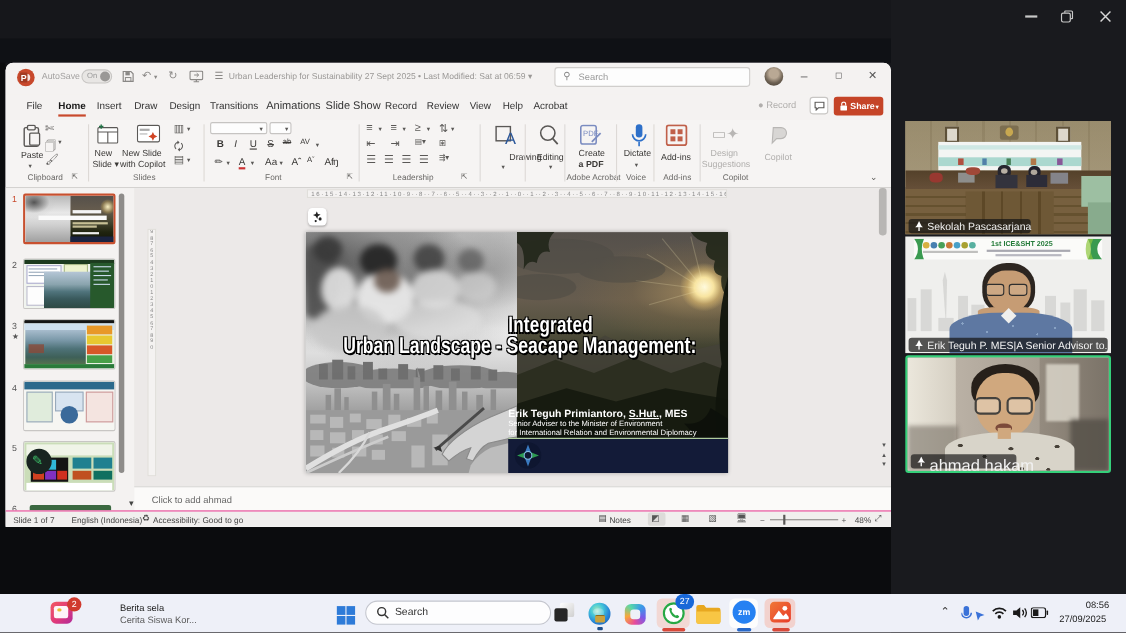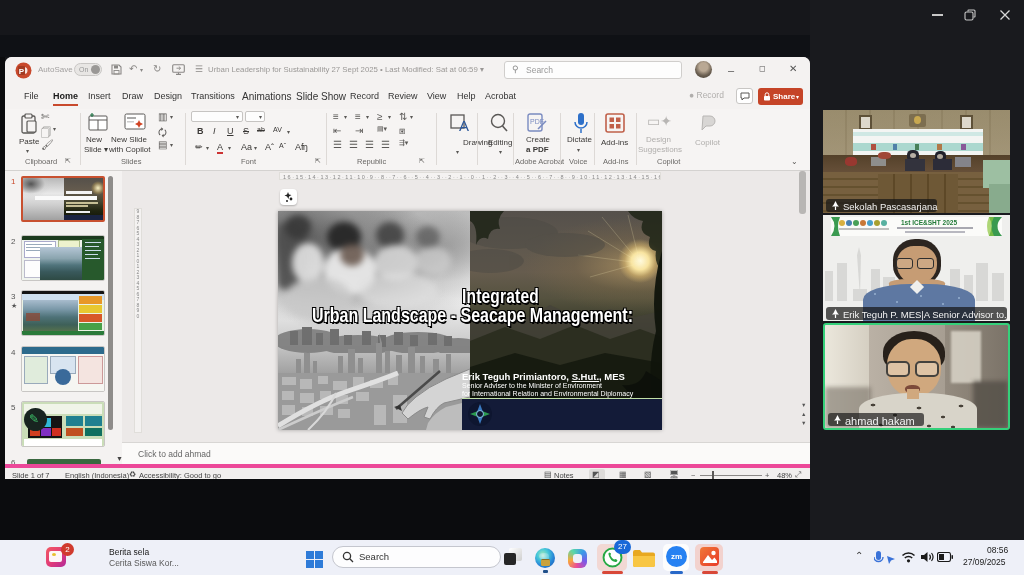--- a/index.html
+++ b/index.html
@@ -12,21 +12,21 @@
 
 #ppt { position:absolute; left:5px; top:57px; width:805px; height:422px; background:#f4f2f1; overflow:hidden; border-radius:7px 7px 0 0; }
 #titlebar { position:absolute; left:0; top:0; width:100%; height:29px; background:#f4f2f1; }
 #tabrow { position:absolute; left:0; top:29px; width:100%; height:23px; background:#f4f2f1; }
 #ribbon { position:absolute; left:0; top:52px; width:100%; height:62px; background:#f6f4f3; border-bottom:1px solid #d4d2d0; }
 #contentarea { position:absolute; left:0; top:114px; width:100%; height:293px; background:#ece9e8; }
 #thumbs { position:absolute; left:0; top:0; width:117px; height:293px; background:#f4f2f1; }
 .thumb { position:absolute; left:16px; width:84px; height:46px; background:#fff; border:1px solid #c8c6c4; border-radius:2px; overflow:hidden; }
 .tnum { position:absolute; left:6px; font-size:8px; color:#555; }
 #notesarea { position:absolute; left:117px; top:385px; width:688px; height:22px; background:#fbfaf9; border-top:1px solid #d8d6d4; }
-#statusbar { position:absolute; left:0; top:407px; width:100%; height:14px; background:#f1efee; border-top:4px solid #ec4899; font-size:7.5px; color:#444; }
+#statusbar { position:absolute; left:0; top:407px; width:100%; height:14px; background:#f1efee; border-top:1px solid #ec4899; font-size:7.5px; color:#444; }
 
 .vtile { position:absolute; left:823px; width:187px; background:#333; overflow:hidden; }
 
 #taskbar { position:absolute; left:0; top:540px; width:1024px; height:35px; background:#eef0f8; }
 .rtx { font-size:8px; color:#3a3836; }
 .rcv { font-size:6px; color:#5a5856; }
 .rgi { font-size:10px; color:#5a5856; }
 .rlb { font-size:7.5px; color:#6a6866; }
 .rfi { font-size:9px; color:#3a3836; }
 .rdv { position:absolute; top:4px; width:1px; height:52px; background:#ddd9d6; }
@@ -186,21 +186,21 @@
         <span class="abs rcv" style="left:405px;top:4px;">▾</span>
       <span class="abs rgi" style="left:328px;top:16px;">⇤</span>
       <span class="abs rgi" style="left:350px;top:16px;">⇥</span>
       <span class="abs rgi" style="left:372px;top:16px;font-size:7px;">▤▾</span>
       <span class="abs rgi" style="left:394px;top:16px;">⧆</span>
       <span class="abs rgi" style="left:328px;top:30px;">☰</span>
       <span class="abs rgi" style="left:344px;top:30px;">☰</span>
       <span class="abs rgi" style="left:360px;top:30px;">☰</span>
       <span class="abs rgi" style="left:376px;top:30px;">☰</span>
       <span class="abs rgi" style="left:394px;top:30px;font-size:7px;">⇶▾</span>
-      <span class="abs rlb" style="left:352px;top:48px;">Republic</span>
+      <span class="abs rlb" style="left:352px;top:48px;">Leadership</span>
       <span class="abs rgi" style="left:414px;top:48px;font-size:7px;">⇱</span>
       <div class="rdv" style="left:431px;"></div>
       <svg class="abs" style="left:445px;top:5px;" width="22" height="20" viewBox="0 0 22 20">
           <rect x="1" y="1" width="13" height="13" fill="none" stroke="#5a5856" stroke-width="1.3"></rect>
           <text x="9" y="17" font-size="15" fill="#2b579a" font-family="Liberation Sans">A</text>
         </svg>
       <span class="abs rtx" style="left:438px;top:29px;padding-left:20px;">Drawing</span>
       <span class="abs rcv" style="left:451px;top:39px;">▾</span>
       <div class="rdv" style="left:472px;"></div>
       <svg class="abs" style="left:484px;top:4px;" width="20" height="22" viewBox="0 0 20 22">
@@ -595,21 +595,21 @@
     <div class="abs" style="left:61px;top:36px;width:24px;height:16px;border:2px solid #44423e;border-radius:5px;background:rgba(252,252,250,0.32);"></div>
     <div class="abs" style="left:90px;top:36px;width:24px;height:16px;border:2px solid #44423e;border-radius:5px;background:rgba(252,252,250,0.32);"></div>
     <div class="abs" style="left:80px;top:60px;width:15px;height:8px;background:#7c4a3a;border-radius:45%;"></div>
     <div class="abs" style="left:34px;top:68px;width:118px;height:35px;background:#d8d4c9;border-radius:46% 46% 0 0;background-image:radial-gradient(ellipse 5px 3px at 14px 12px,#474138 40%,transparent 55%),radial-gradient(ellipse 4px 3px at 36px 22px,#474138 40%,transparent 55%),radial-gradient(ellipse 5px 3px at 60px 15px,#474138 40%,transparent 55%),radial-gradient(ellipse 4px 3px at 84px 24px,#474138 40%,transparent 55%),radial-gradient(ellipse 5px 3px at 102px 13px,#474138 40%,transparent 55%),radial-gradient(ellipse 4px 3px at 22px 32px,#474138 40%,transparent 55%),radial-gradient(ellipse 4px 3px at 70px 33px,#474138 40%,transparent 55%),radial-gradient(ellipse 4px 3px at 94px 34px,#474138 40%,transparent 55%);"></div>
     <div class="abs" style="left:82px;top:64px;width:12px;height:10px;background:#d0a87e;"></div>
     <div class="abs" style="left:3px;top:88px;width:96px;height:13px;background:rgba(22,22,22,0.68);border-radius:3px;"></div>
     <svg class="abs" style="left:8px;top:90px;" width="9" height="9" viewBox="0 0 9 9">
         <path d="M4.5 0 L6.5 4 L8 5.5 L1 5.5 L2.5 4 Z" fill="#fff"></path>
         <line x1="4.5" y1="5.5" x2="4.5" y2="9" stroke="#fff" stroke-width="1.2"></line>
       </svg>
-    <span class="abs" style="left:20px;top:89.5px;font-size:11px;color:#f2f2f2;">ahmad hakam</span>
+    <span class="abs" style="left:20px;top:89.5px;font-size:15px;color:#f2f2f2;">ahmad hakam</span>
   </div>
   <div id="taskbar">
     <div class="abs" style="left:46px;top:7px;width:20px;height:20px;border-radius:5px;background:linear-gradient(135deg,#f25a62,#e03a7a 55%,#b02a9a);"></div>
     <div class="abs" style="left:49px;top:11px;width:13px;height:11px;background:#fff;border-radius:2px;opacity:0.95;"></div>
     <div class="abs" style="left:52px;top:13px;width:4px;height:3px;background:#e8c030;border-radius:50%;"></div>
     <div class="abs" style="left:61px;top:3px;width:13px;height:13px;border-radius:50%;background:#d03a2e;color:#fff;font-size:8px;text-align:center;line-height:13px;">2</div>
     <span class="abs" style="left:109px;top:7px;font-size:8.5px;color:#1a1a1a;">Berita sela</span>
     <span class="abs" style="left:109px;top:18px;font-size:8.5px;color:#5a5a5a;">Cerita Siswa Kor...</span>
     <svg class="abs" style="left:306px;top:11px;" width="17" height="17" viewBox="0 0 17 17">
         <rect x="0" y="0" width="8" height="8" fill="#2e7bd8"></rect>

